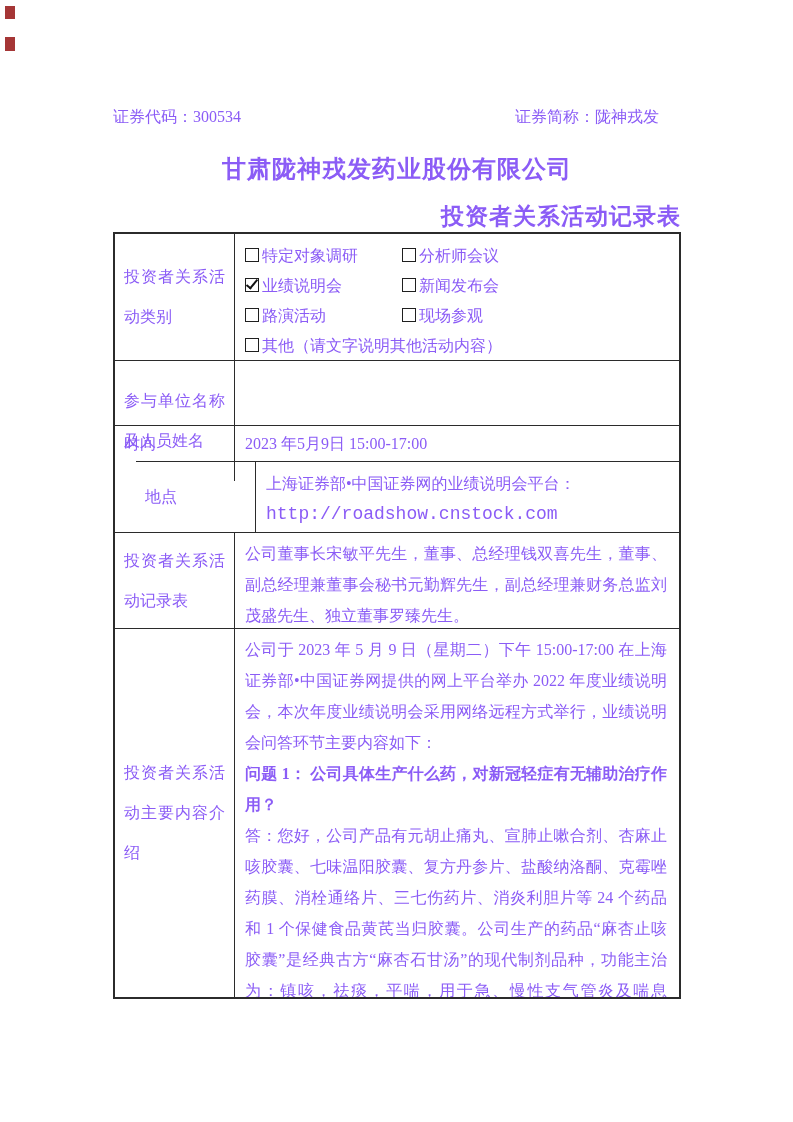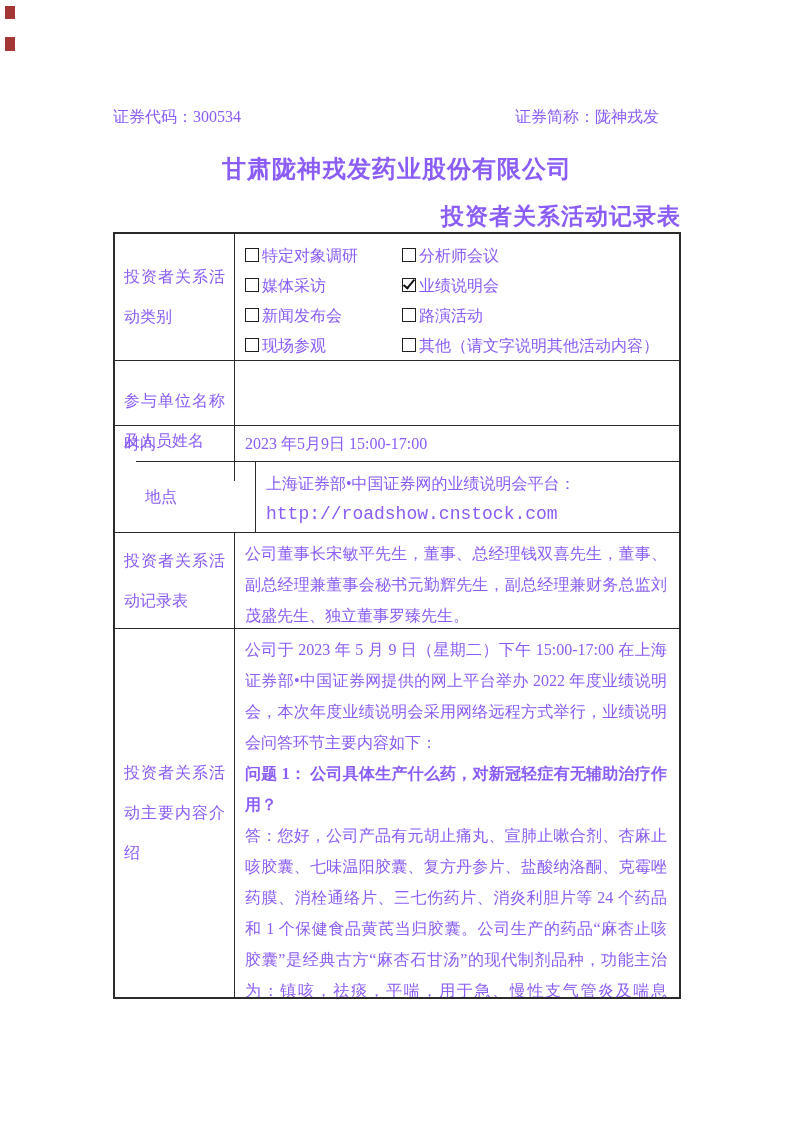--- a/index.html
+++ b/index.html
@@ -89,23 +89,20 @@
         </div>
         <div class="tvalue">
           <div class="cb-grid">
             <span class="cb-item">
               <span class="cb-box"></span><span>特定对象调研</span>
             </span>
             <span class="cb-item">
               <span class="cb-box"></span><span>分析师会议</span>
             </span>
             <span class="cb-item">
-              <span class="cb-box"></span><span>媒体采访</span>
-            </span>
-            <span class="cb-item">
               <span class="cb-box checked"></span><span>业绩说明会</span>
             </span>
             <span class="cb-item">
               <span class="cb-box"></span><span>新闻发布会</span>
             </span>
             <span class="cb-item">
               <span class="cb-box"></span><span>路演活动</span>
             </span>
             <span class="cb-item">
               <span class="cb-box"></span><span>现场参观</span>

